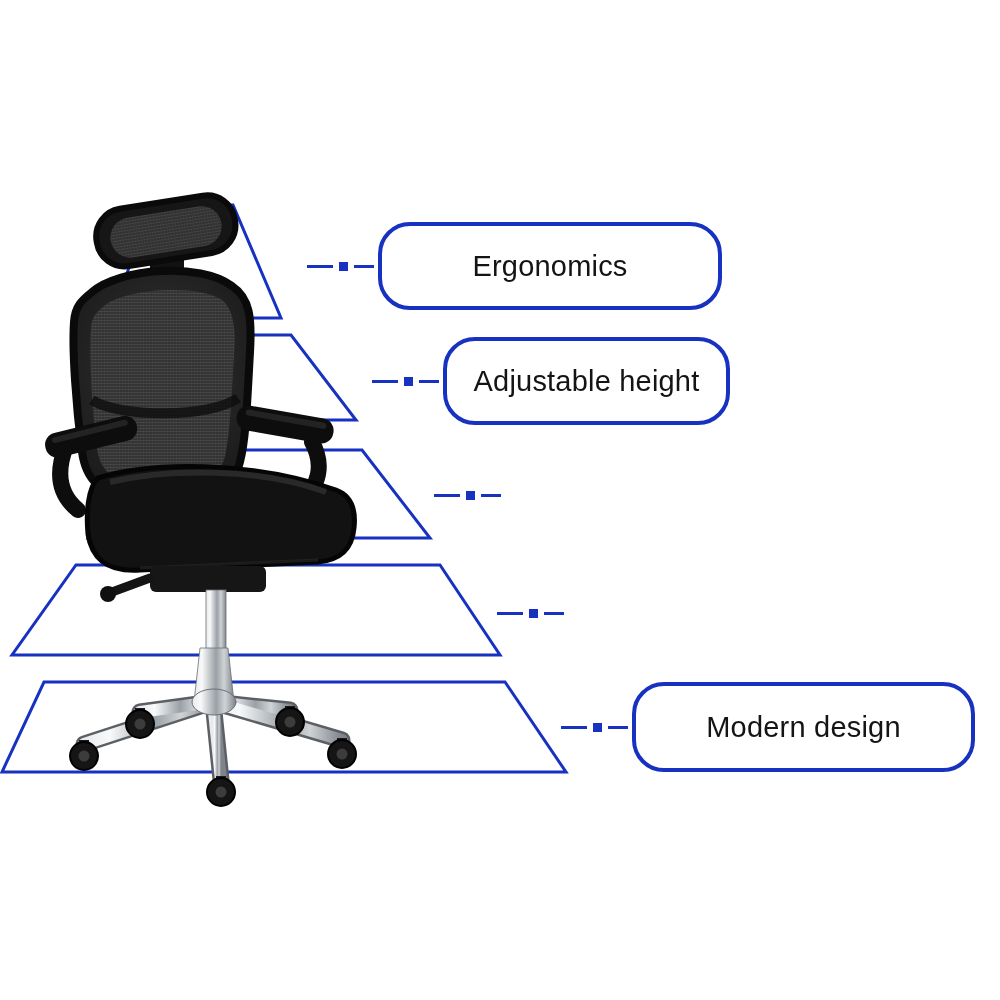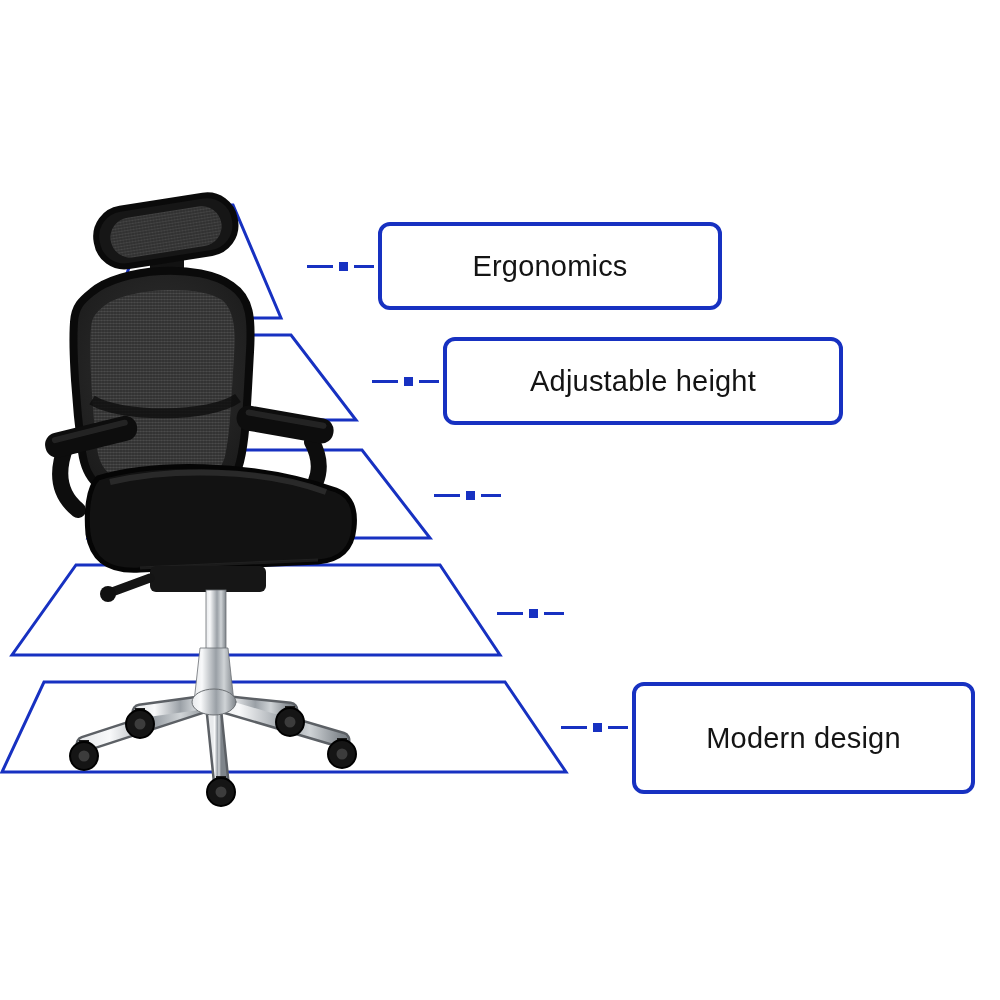--- a/index.html
+++ b/index.html
@@ -13,21 +13,21 @@
   svg.layer{position:absolute;left:0;top:0;width:1000px;height:1000px;}
   .pyramid polygon{
     fill:none;
     stroke:var(--accent-blue,#1731c1);
     stroke-width:3;
   }
   .pill{
     position:absolute;
     box-sizing:border-box;
     border:4px solid var(--accent-blue,#1731c1);
-    border-radius:12px;
+    border-radius:32px;
     background:#ffffff;
     display:flex;align-items:center;justify-content:center;
     font-size:29px;
     color:var(--text-dark,#141414);
     letter-spacing:.2px;
   }
   .connector{
     position:absolute;
     display:flex;align-items:center;gap:6px;
     height:9px;
@@ -181,20 +181,20 @@
   </div>
   <div class="connector" style="left:561px;top:723px">
     <span class="seg"></span>
       <span class="dot"></span>
       <span class="seg short"></span>
   </div>
 
   <div class="pill" style="left:378px;top:222px;width:344px;height:88px">
     <span>Ergonomics</span>
   </div>
-  <div class="pill" style="left:443px;top:337px;width:400px;height:88px">
+  <div class="pill" style="left:443px;top:337px;width:287px;height:88px">
     <span>Adjustable height</span>
   </div>
-  <div class="pill" style="left:632px;top:682px;width:343px;height:112px">
+  <div class="pill" style="left:632px;top:682px;width:343px;height:90px">
     <span>Modern design</span>
   </div>
 
 </div>
 
 </body></html>

